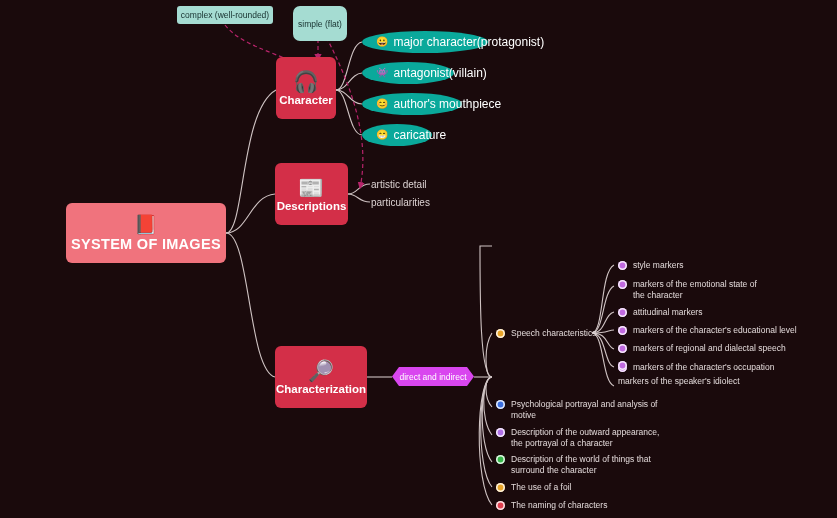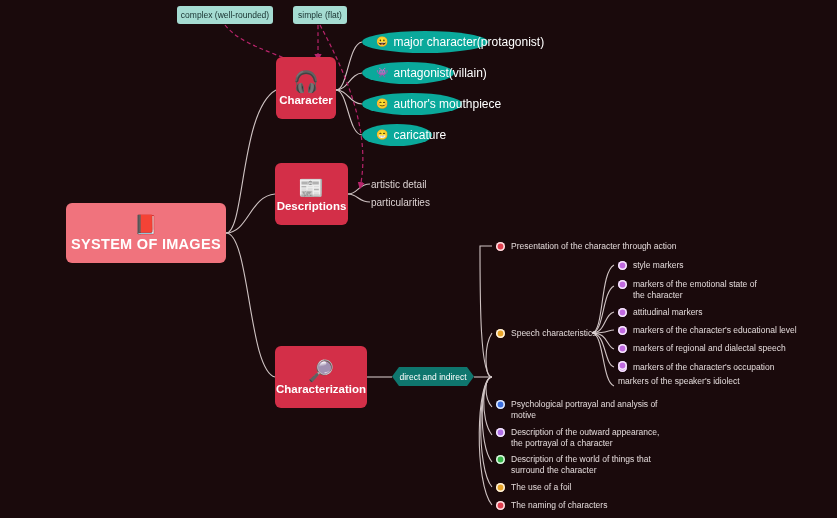--- a/index.html
+++ b/index.html
@@ -75,21 +75,21 @@
     color: #16302e;
     font-size: 8.5px;
     display: flex;
     align-items: center;
     justify-content: center;
     white-space: nowrap;
     padding: 0 6px;
     box-sizing: border-box;
   }
   #mint-complex { left: 177px; top: 6px; width: 96px; height: 18px; }
-  #mint-simple  { left: 293px; top: 6px; width: 54px; height: 18px; }
+  #mint-simple  { left: 293px; top: 6px; width: 54px; height: 35px; border-radius: 7px; }
 
   
   .teal-ellipse {
     position: absolute;
     background: #0aa99b;
     border-radius: 50%;
     display: flex;
     align-items: center;
     gap: 5px;
     padding-left: 14px;
@@ -105,21 +105,21 @@
   #ell-major      { left: 362px; top: 31px;  width: 126px; }
   #ell-antagonist { left: 362px; top: 62px;  width: 92px;  }
   #ell-mouthpiece { left: 362px; top: 93px;  width: 100px; }
   #ell-caricature { left: 362px; top: 124px; width: 70px;  }
 
   
   #hex-direct {
     position: absolute;
     left: 392px; top: 367px;
     width: 82px; height: 19px;
-    background: #0f766e;
+    background: #d946ef;
     color: #ffffff;
     font-size: 8.5px;
     display: flex;
     align-items: center;
     justify-content: center;
     white-space: nowrap;
     clip-path: polygon(7px 0, calc(100% - 7px) 0, 100% 50%, calc(100% - 7px) 100%, 7px 100%, 0 50%);
   }
 
   
@@ -255,24 +255,20 @@
   <div class="plain-leaf" id="leaf-particularities">particularities</div>
 
   <div class="branch-node" id="node-characterization">
     <span class="branch-icon">🔎</span>
     <span class="branch-label">Characterization</span>
   </div>
   <div id="hex-direct">
     <span>direct and indirect</span>
   </div>
 
-  <div class="bullet-leaf" style="left:496px; top:241px;">
-    <span class="bullet-dot" style="background: rgb(224, 64, 79);"></span>
-    <span class="bullet-text nowrap">Presentation of the character through action</span>
-  </div>
   <div class="bullet-leaf" style="left:496px; top:328px;">
     <span class="bullet-dot" style="background: rgb(232, 165, 42);"></span>
     <span class="bullet-text nowrap">Speech characteristics</span>
   </div>
   <div class="bullet-leaf" style="left:496px; top:399px;">
     <span class="bullet-dot" style="background: rgb(59, 111, 224);"></span>
     <span class="bullet-text wrap-wide">Psychological portrayal and analysis of motive</span>
   </div>
   <div class="bullet-leaf" style="left:496px; top:427px;">
     <span class="bullet-dot" style="background: rgb(176, 112, 232);"></span>

